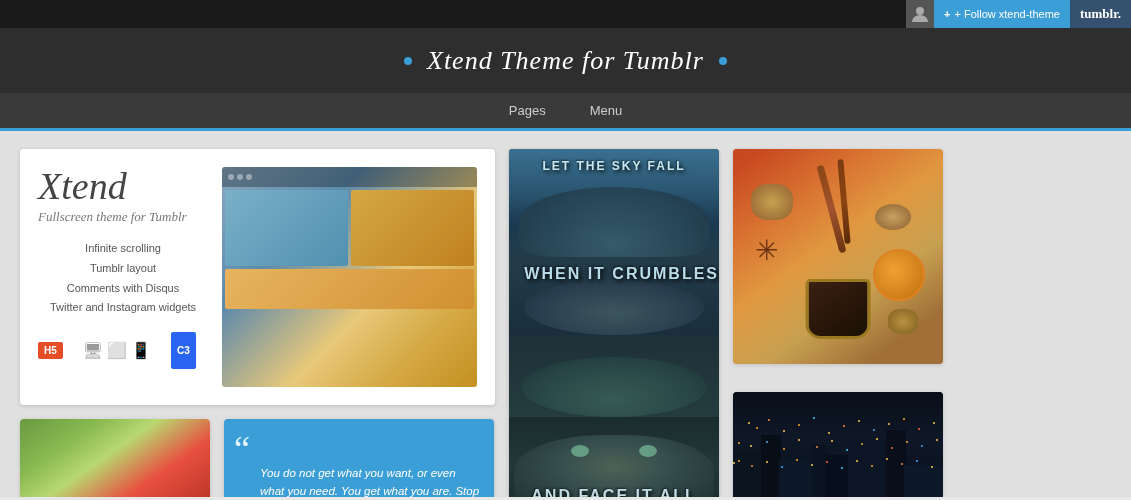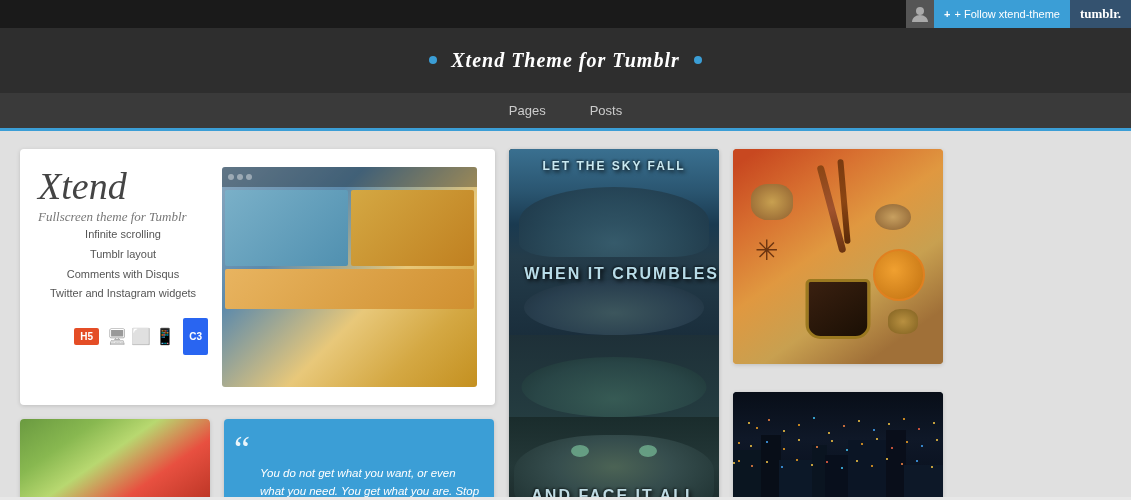--- a/index.html
+++ b/index.html
@@ -53,24 +53,24 @@
     #header {
       background: #2e2e2e;
       height: 65px;
       display: flex;
       align-items: center;
       justify-content: center;
       position: relative;
     }
     #site-title {
       color: #fff;
-      font-size: 20px;
+      font-size: 26px;
       font-family: Georgia, 'Times New Roman', serif;
       font-style: italic;
-      font-weight: bold;
+      font-weight: normal;
       letter-spacing: 1px;
     }
     .title-dot {
       display: inline-block;
       width: 8px;
       height: 8px;
       background: #3b9ed6;
       border-radius: 50%;
       margin: 0 8px;
       vertical-align: middle;
@@ -135,35 +135,35 @@
       font-size: 38px;
       color: #444;
       line-height: 1;
       margin-bottom: 4px;
     }
     #feature-subtitle {
       font-family: Georgia, serif;
       font-style: italic;
       font-size: 13px;
       color: #777;
+      margin-bottom: 14px;
     }
     #feature-list {
       list-style: none;
       font-size: 11px;
       color: #555;
       text-align: center;
       margin-bottom: 14px;
       line-height: 1.8;
     }
     #feature-icons {
       display: flex;
       align-items: center;
-      gap: 8px;
+      gap: 20px;
       margin-top: 8px;
-      justify-content: flex-end;
     }
     .html5-badge {
       background: #e44d26;
       color: #fff;
       font-size: 10px;
       font-weight: bold;
       padding: 3px 6px;
       border-radius: 2px;
     }
     .css3-badge {
@@ -362,21 +362,21 @@
     <span>Xtend Theme for Tumblr</span>
     <span class="title-dot"></span>
   </div>
 </div>
 
 <div id="nav">
   <div class="nav-item">
     <span>Pages</span>
   </div>
   <div class="nav-item">
-    <span>Posts</span>
+    <span>Menu</span>
   </div>
 </div>
 
 <div id="main">
   <div id="grid">
 
     <div class="col1">
 
       <div id="feature-card">
         <div id="feature-left">

